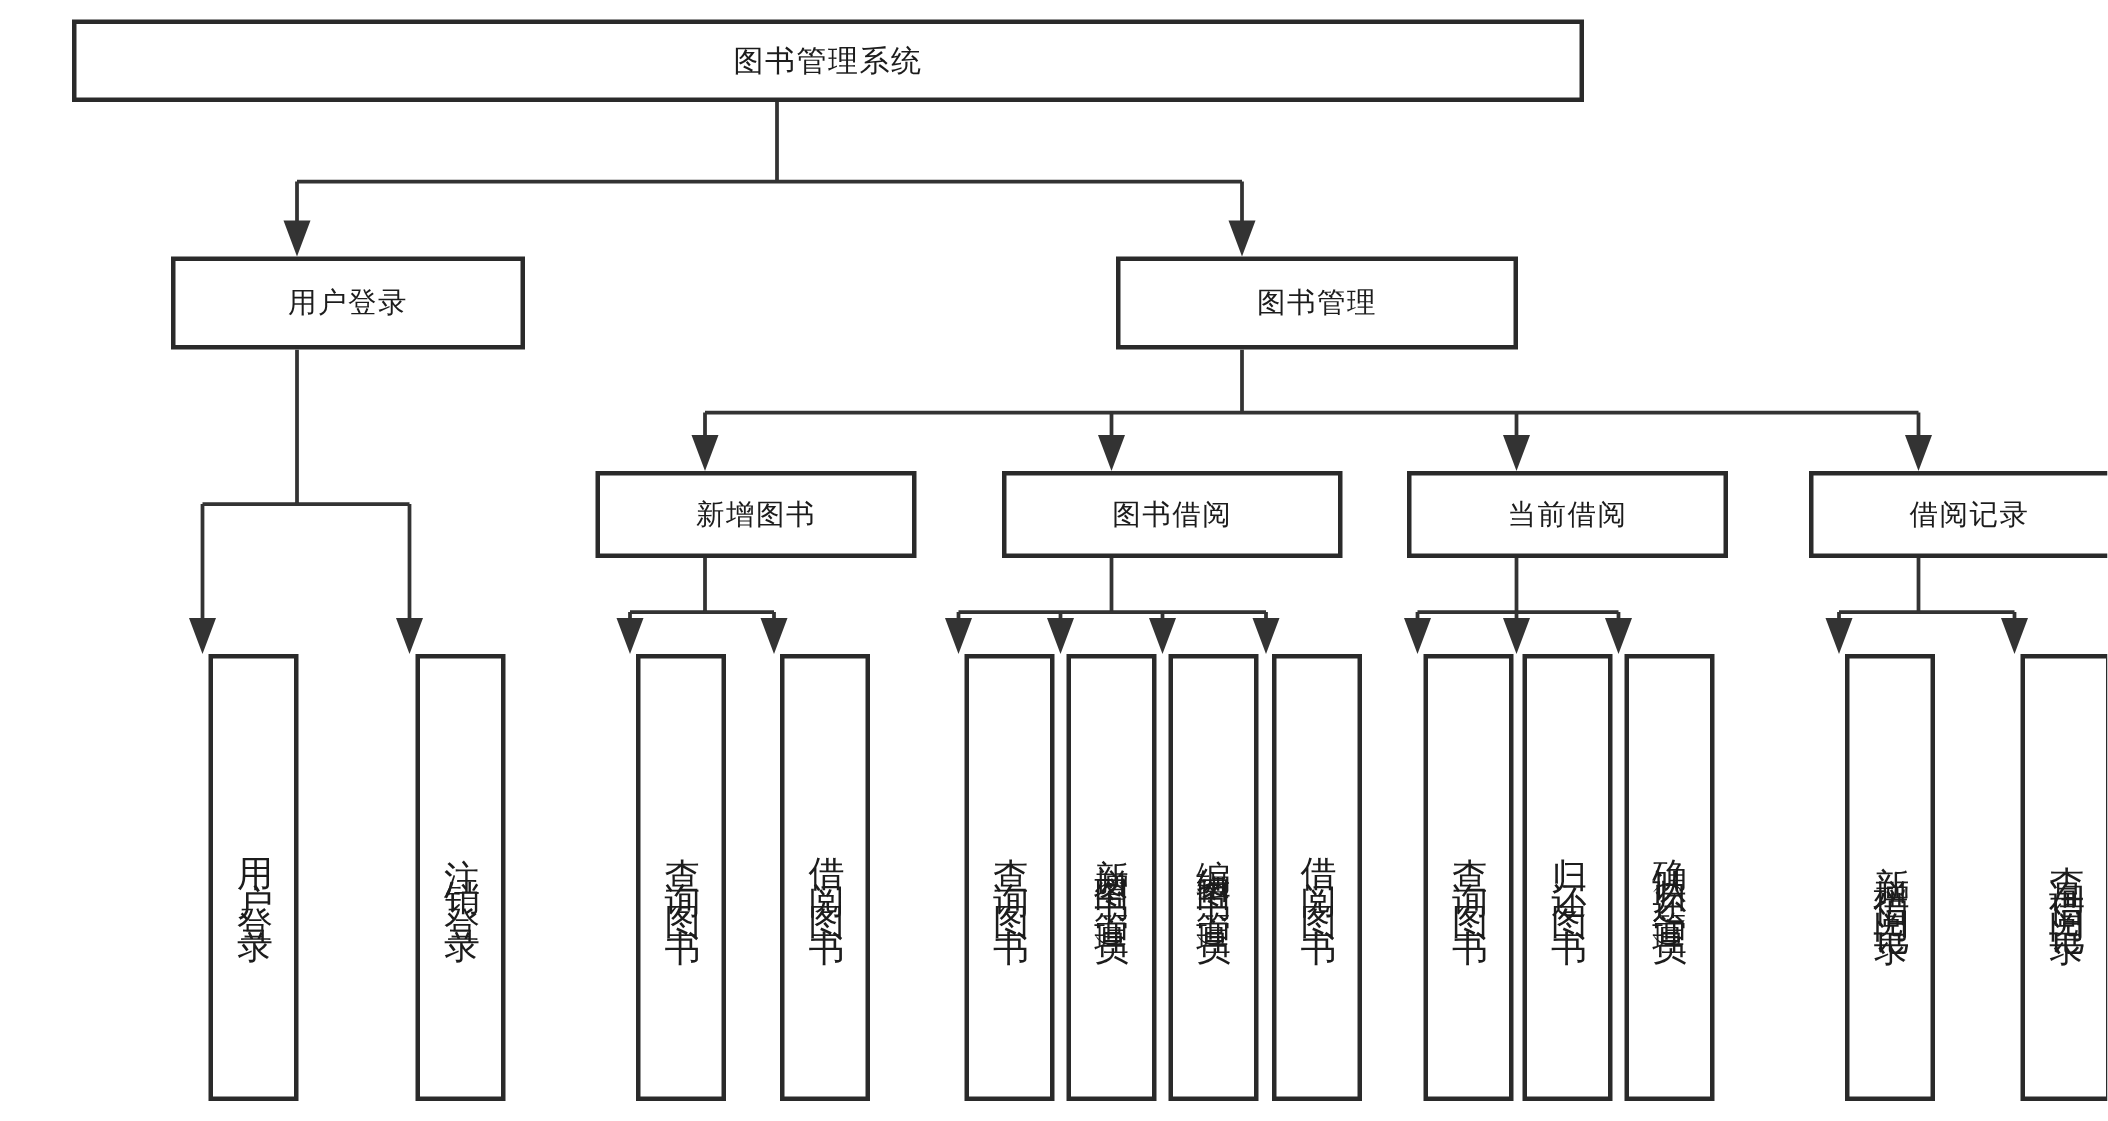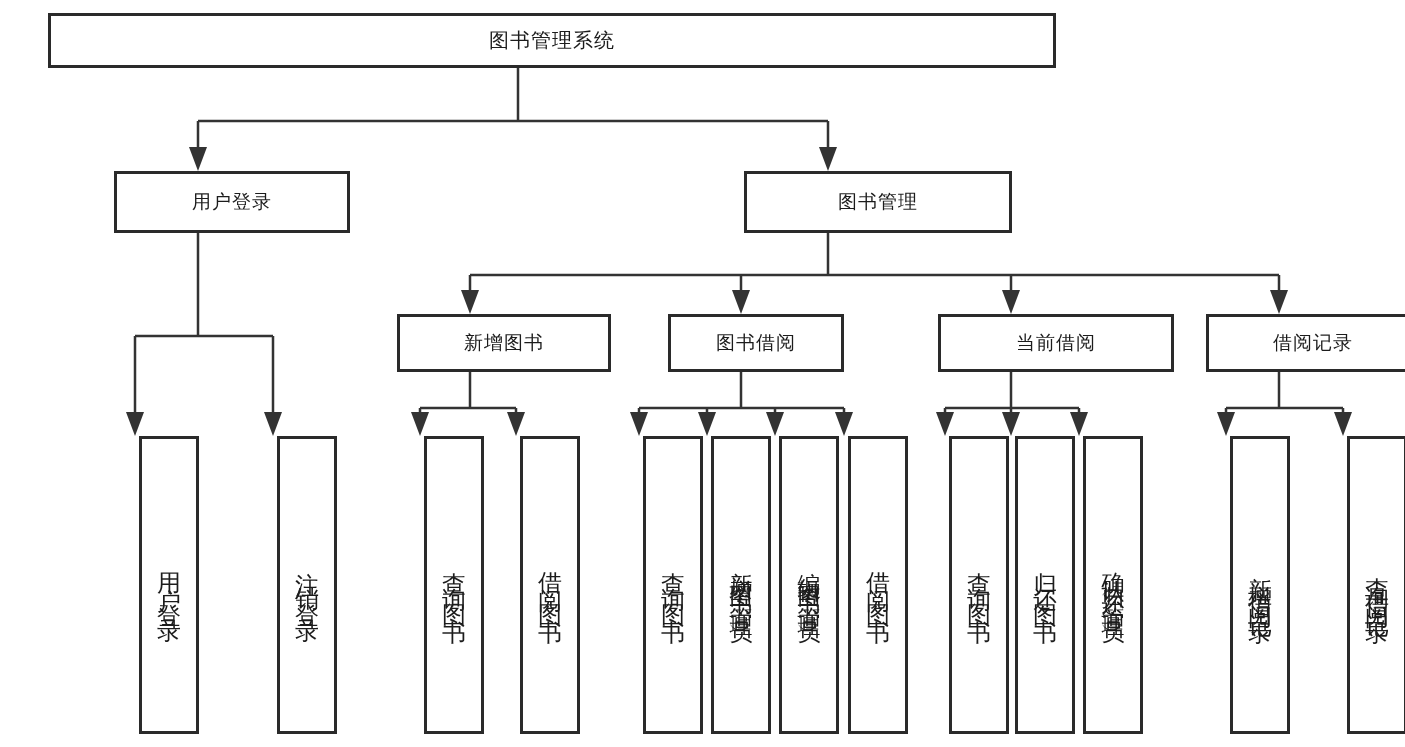--- a/index.html
+++ b/index.html
@@ -110,22 +110,22 @@
       <polygon points="1334,412 1352,412 1343,436"></polygon>
     </g>
   </svg>
 
   <div class="node hnode root" style="left:14px; top:13px; width:1008px; height:55px;">图书管理系统</div>
 
   <div class="node hnode" style="left:80px; top:171px; width:236px; height:62px;">用户登录</div>
   <div class="node hnode" style="left:710px; top:171px; width:268px; height:62px;">图书管理</div>
 
   <div class="node hnode" style="left:363px; top:314px; width:214px; height:58px;">新增图书</div>
-  <div class="node hnode" style="left:634px; top:314px; width:176px; height:58px;">图书借阅</div>
-  <div class="node hnode" style="left:904px; top:314px; width:236px; height:58px;">当前借阅</div>
+  <div class="node hnode" style="left:634px; top:314px; width:227px; height:58px;">图书借阅</div>
+  <div class="node hnode" style="left:904px; top:314px; width:214px; height:58px;">当前借阅</div>
   <div class="node hnode" style="left:1172px; top:314px; width:214px; height:58px;">借阅记录</div>
 
   <div class="node vnode" style="left:105px; top:436px; width:60px; height:298px;">
     <span class="vt">用户登录</span>
   </div>
   <div class="node vnode" style="left:243px; top:436px; width:60px; height:298px;">
     <span class="vt">注销登录</span>
   </div>
 
   <div class="node vnode" style="left:390px; top:436px; width:60px; height:298px;">

